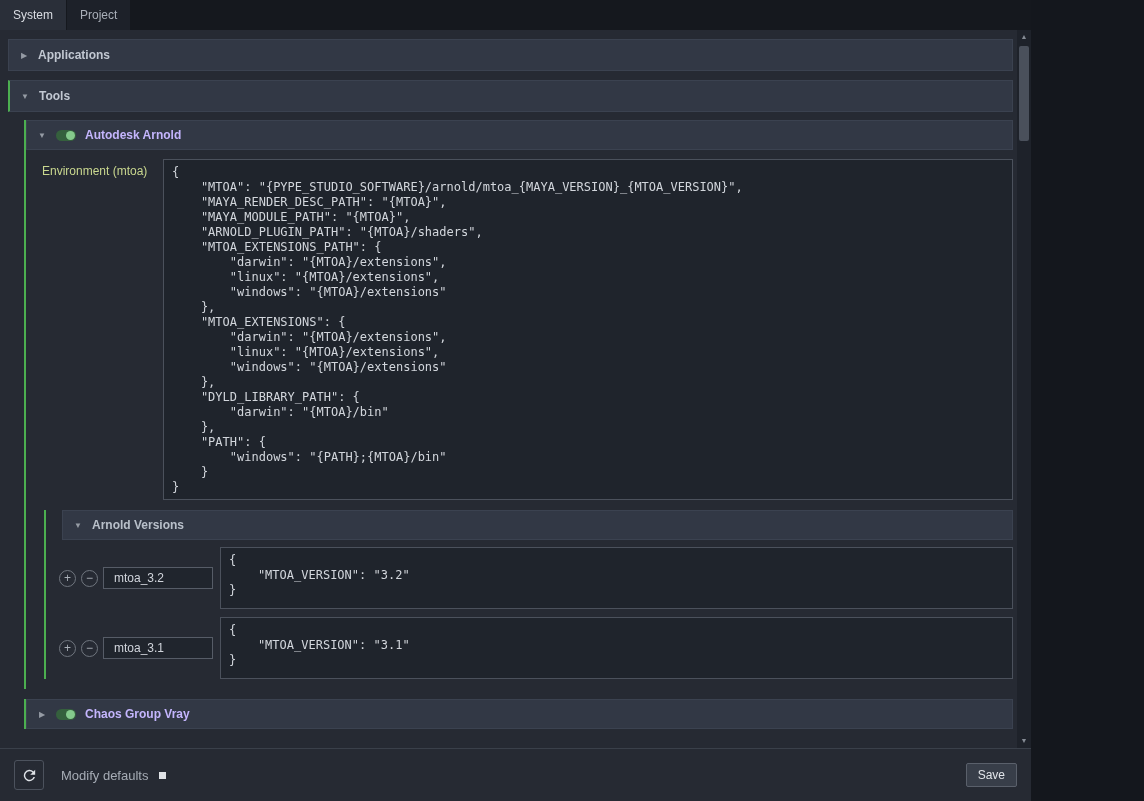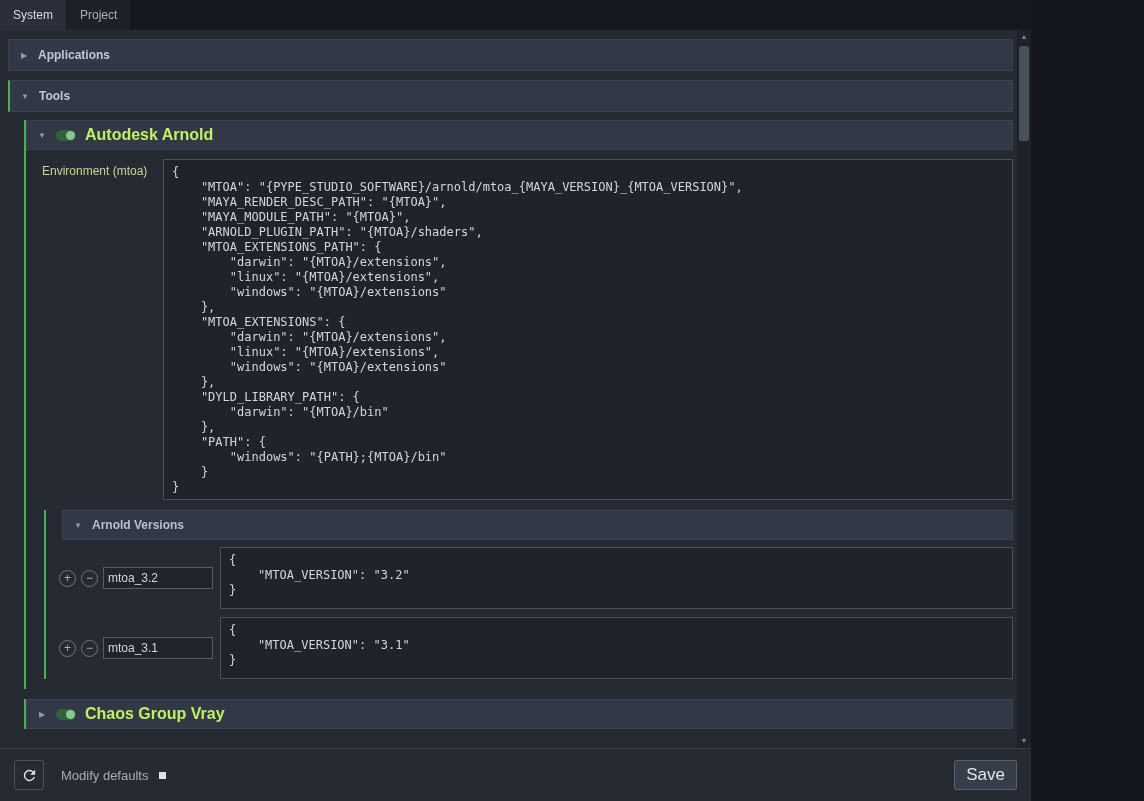--- a/index.html
+++ b/index.html
@@ -34,21 +34,21 @@
     padding: 0 18px 0 8px;
   }
   .sec-header, .tool-header, .sub-header {
     height: 32px; background: #323845;
     border: 1px solid #3b4250;
     display: flex; align-items: center; gap: 9px;
     padding: 0 10px; cursor: pointer;
   }
   .tool-header, .sub-header { height: 30px; }
   .sec-title { font-weight: bold; font-size: 12px; color: #c2c8d2; }
-  .tool-title { font-weight: bold; font-size: 16px; color: #bef264; }
+  .tool-title { font-weight: bold; font-size: 12px; color: #c4b5fd; }
   .sub-title { font-weight: bold; font-size: 12px; color: #b9c0ca; }
 
   .sec { margin-top: 9px; }
   .sec.clipped-top { margin-top: -13px; }
 
   .tri { width: 10px; text-align: center; color: #959ba4; font-size: 8px; flex: 0 0 10px; }
   .tri.collapsed::before { content: "▶"; }
   .tri.expanded::before { content: "▼"; }
 
   .green-edge { border-left: 2px solid #4caf50; }
@@ -96,21 +96,21 @@
     border: 1px solid #70767f; background: transparent;
     color: #aab0b8; font-size: 12px; line-height: 14px;
     text-align: center; padding: 0; cursor: pointer; flex: 0 0 17px;
     font-family: "Liberation Sans", sans-serif;
   }
   .circle-btn.plus::before { content: "+"; }
   .circle-btn.minus::before { content: "−"; }
   .name-input {
     width: 110px; height: 22px; flex: 0 0 110px;
     background: #20252d; border: 1px solid #565c67;
-    color: #d1d5dc; font-size: 12px; padding: 0 4px;
+    color: #d1d5dc; font-size: 12px; padding: 0 10px;
     font-family: "Liberation Sans", sans-serif;
   }
   textarea.version-editor { flex: 1 1 auto; height: 62px; margin-left: 2px; }
 
   
   .scrollbar {
     position: absolute; right: 0; top: 30px; bottom: 53px; width: 14px;
     background: #1e222a;
   }
   .sb-arrow {
@@ -141,21 +141,21 @@
     cursor: pointer; padding: 0;
   }
   .modify-label { margin-left: 17px; color: #a6acb5; font-size: 13px; }
   .modify-box {
     display: inline-block; width: 7px; height: 7px;
     background: #dfe2e6; margin-left: 11px; cursor: pointer;
   }
   .save-btn {
     margin-left: auto; padding: 4px 11px;
     background: #383e49; border: 1px solid #5a606b; border-radius: 2px;
-    color: #e2e5ea; font-size: 17px; cursor: pointer;
+    color: #e2e5ea; font-size: 12px; cursor: pointer;
     font-family: "Liberation Sans", sans-serif;
   }
 </style>
 </head>
 <body>
 
 <div class="app">
 
   <div class="tabbar">
     <div class="tab active">System</div>

